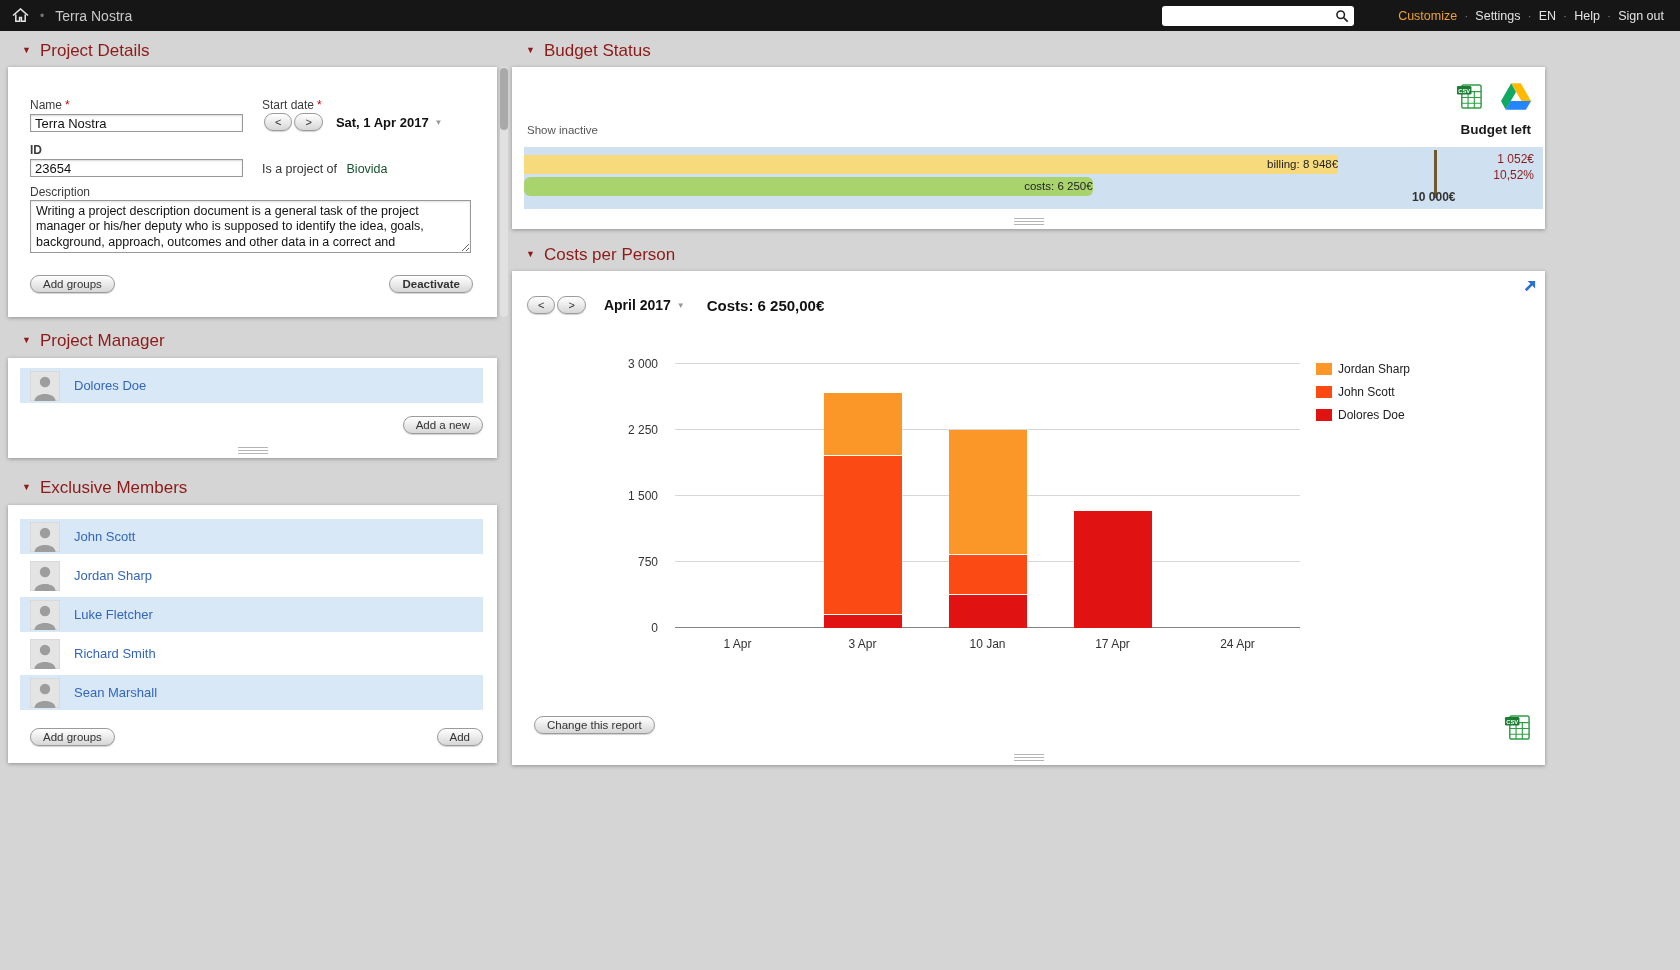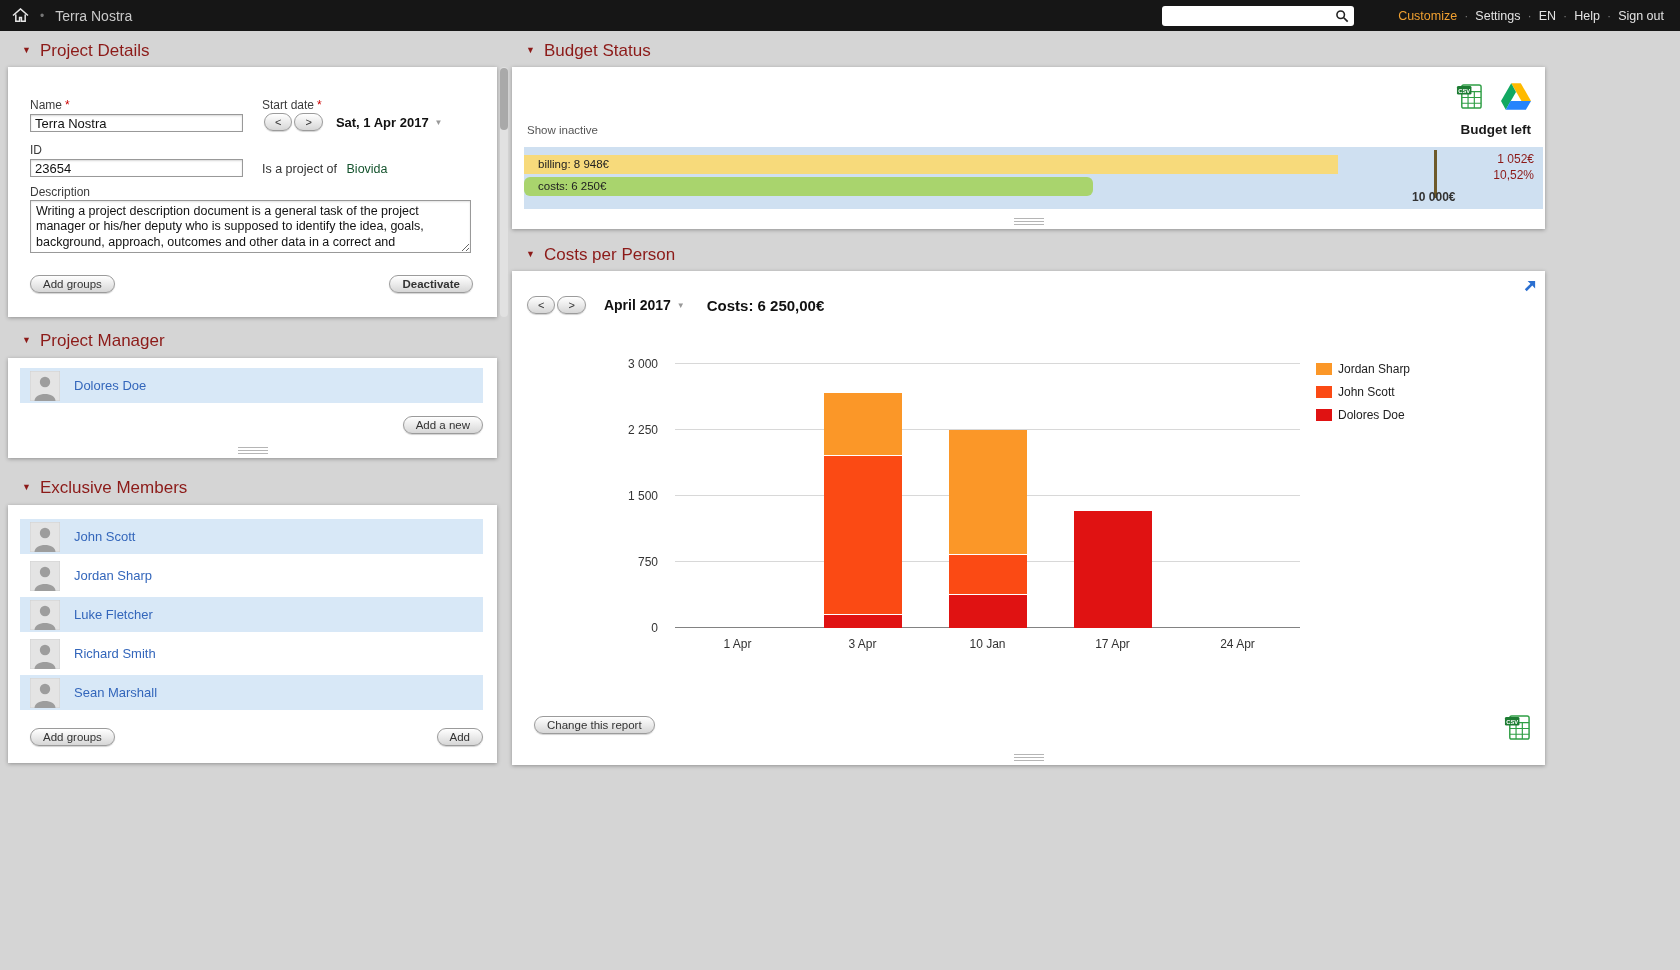--- a/index.html
+++ b/index.html
@@ -72,21 +72,21 @@
   .req { color:#cc0000; margin-left:3px; font-size:12px; }
   .dd-arrow { font-size:8px; color:#999; margin-left:6px; }
 
   
   .card-pd .lbl-name  { position:absolute; left:22px;  top:31px; }
   .card-pd .inp-name  { position:absolute; left:22px;  top:47px; }
   .card-pd .lbl-start { position:absolute; left:254px; top:31px; }
   .card-pd .date-ctrl { position:absolute; left:256px; top:46px; display:flex; align-items:center; }
   .card-pd .date-ctrl .btn + .btn { margin-left:2px; }
   .card-pd .date-text { font-weight:bold; font-size:13px; color:#111; margin-left:13px; }
-  .card-pd .lbl-id    { position:absolute; left:22px;  top:76px; }
+  .card-pd .lbl-id    { position:absolute; left:22px;  top:76px;font-weight:bold; }
   .card-pd .inp-id    { position:absolute; left:22px;  top:92px; }
   .card-pd .projof    { position:absolute; left:254px; top:95px; font-size:12.5px; color:#333; }
   .card-pd .projof a  { color:#14532d; margin-left:6px; }
   .card-pd .lbl-desc  { position:absolute; left:22px;  top:118px; }
   .card-pd textarea {
     position:absolute; left:22px; top:133px; width:441px; height:53px;
     border:1px solid #999; box-shadow:inset 0 1px 2px rgba(0,0,0,.12);
     font-family:inherit; font-size:12.5px; line-height:1.22; color:#111;
     padding:3px 5px; resize:both;
   }
@@ -117,21 +117,21 @@
   }
 
   
   .card-budget .csv-ico-top   { position:absolute; right:62px; top:16px; cursor:pointer; }
   .card-budget .drive-ico     { position:absolute; right:14px; top:16px; cursor:pointer; }
   .card-budget .budget-left-l { position:absolute; right:14px; top:55px; font-weight:bold; font-size:13.5px; color:#1a1a1a; }
   .card-budget .show-inactive { position:absolute; left:15px; top:57px; font-size:11.5px; color:#555; cursor:pointer; }
   .budget-bar { position:absolute; left:12px; right:2px; top:80px; height:62px; background:#cfe0f1; }
   .billing-bar, .costs-bar {
     position:absolute; left:0; height:19px; line-height:19px;
-    font-size:11.5px; color:#222; padding-left:14px; white-space:nowrap; overflow:visible;
+    font-size:11.5px; color:#222; padding-left:14px; white-space:nowrap; overflow:visible;text-align:right;
   }
   .billing-bar { top:8px;  background:#f7da7b; }
   .costs-bar   { top:30px; background:#a9d46d; }
   .budget-marker { position:absolute; top:3px; width:3px; height:48px; background:#6e5a2a; }
   .budget-left-value   { position:absolute; right:9px; top:5px;  color:#8c1a18; font-size:12px; }
   .budget-left-percent { position:absolute; right:9px; top:21px; color:#8c1a18; font-size:12px; }
   .budget-total-label  { position:absolute; top:43px; width:80px; text-align:center; font-weight:bold; font-size:12px; color:#333; }
 
   
   .cpp-controls { position:absolute; left:15px; top:25px; display:flex; align-items:center; }

